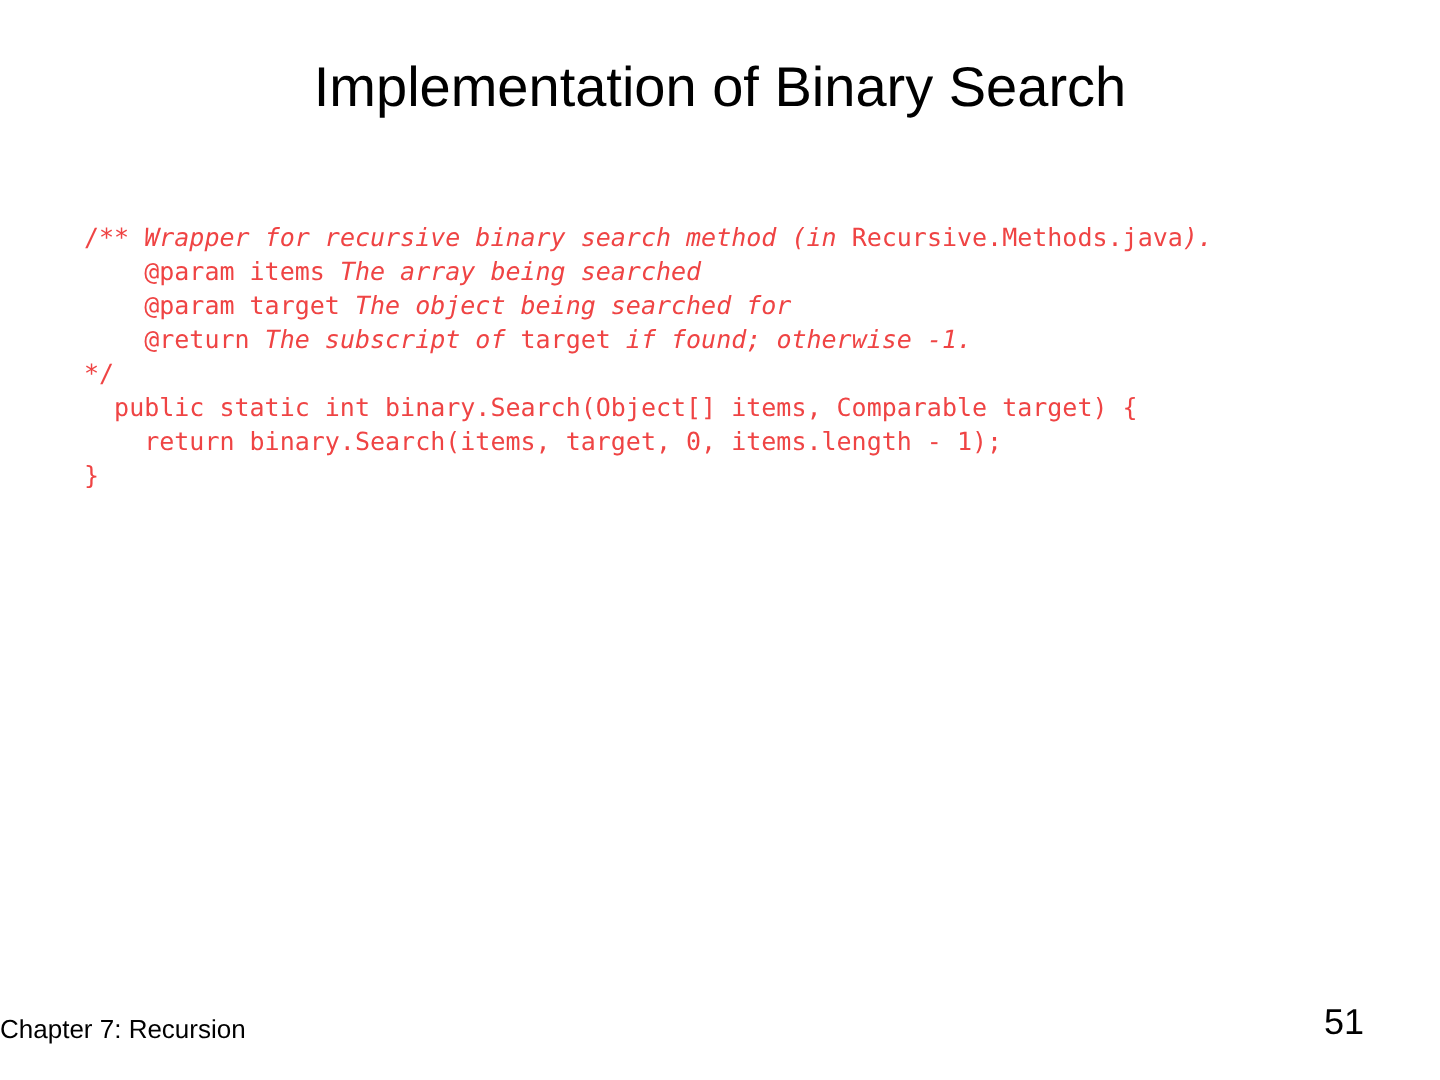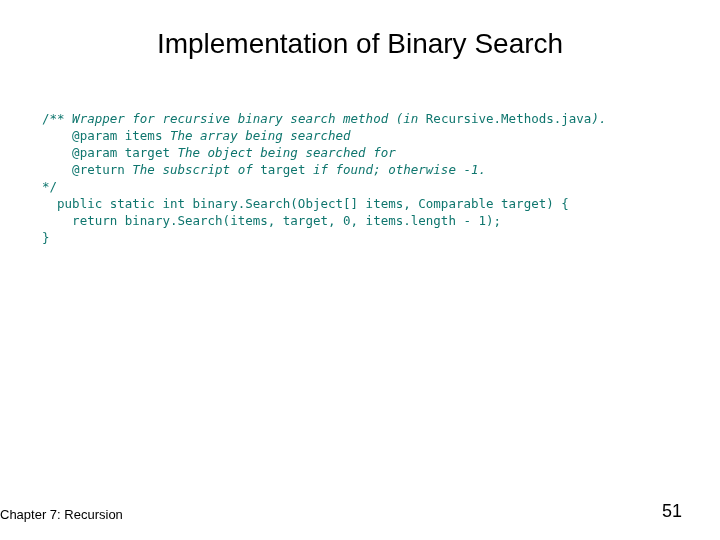--- a/index.html
+++ b/index.html
@@ -1,19 +1,19 @@
 <!DOCTYPE html>
 <html><head>
 <meta charset="utf-8">
 <style>
   * { margin: 0; padding: 0; box-sizing: border-box; }
   html, body { width: 720px; height: 540px; background: #fff; font-family: Arial, Helvetica, sans-serif; color: #000; }
   .slide { position: relative; width: 720px; height: 540px; }
   .title { position: absolute; top: 28px; left: 0; width: 100%; text-align: center; font-size: 28px; font-weight: 400; }
-  .code-block { position: absolute; top: 110px; left: 42px; right: 42px; font-family: "Lucida Console", Consolas, monospace; font-size: 12.5px; line-height: 17px; color: #0f766e; white-space: pre; }
+  .code-block { position: absolute; top: 110px; left: 42px; right: 42px; font-family: "Lucida Console", Consolas, monospace; font-size: 12.5px; line-height: 17px; color: #ef4444; white-space: pre; }
   .code-block i { font-style: italic; }
   .footer-center { position: absolute; bottom: 18px; left: 0; width: 100%; text-align: left; font-size: 13px; }
   .footer-right { position: absolute; bottom: 18px; right: 38px; font-size: 18px; }
 </style>
 </head>
 <body>
 
 <div class="slide">
   <div class="title">Implementation of Binary Search</div>
 

